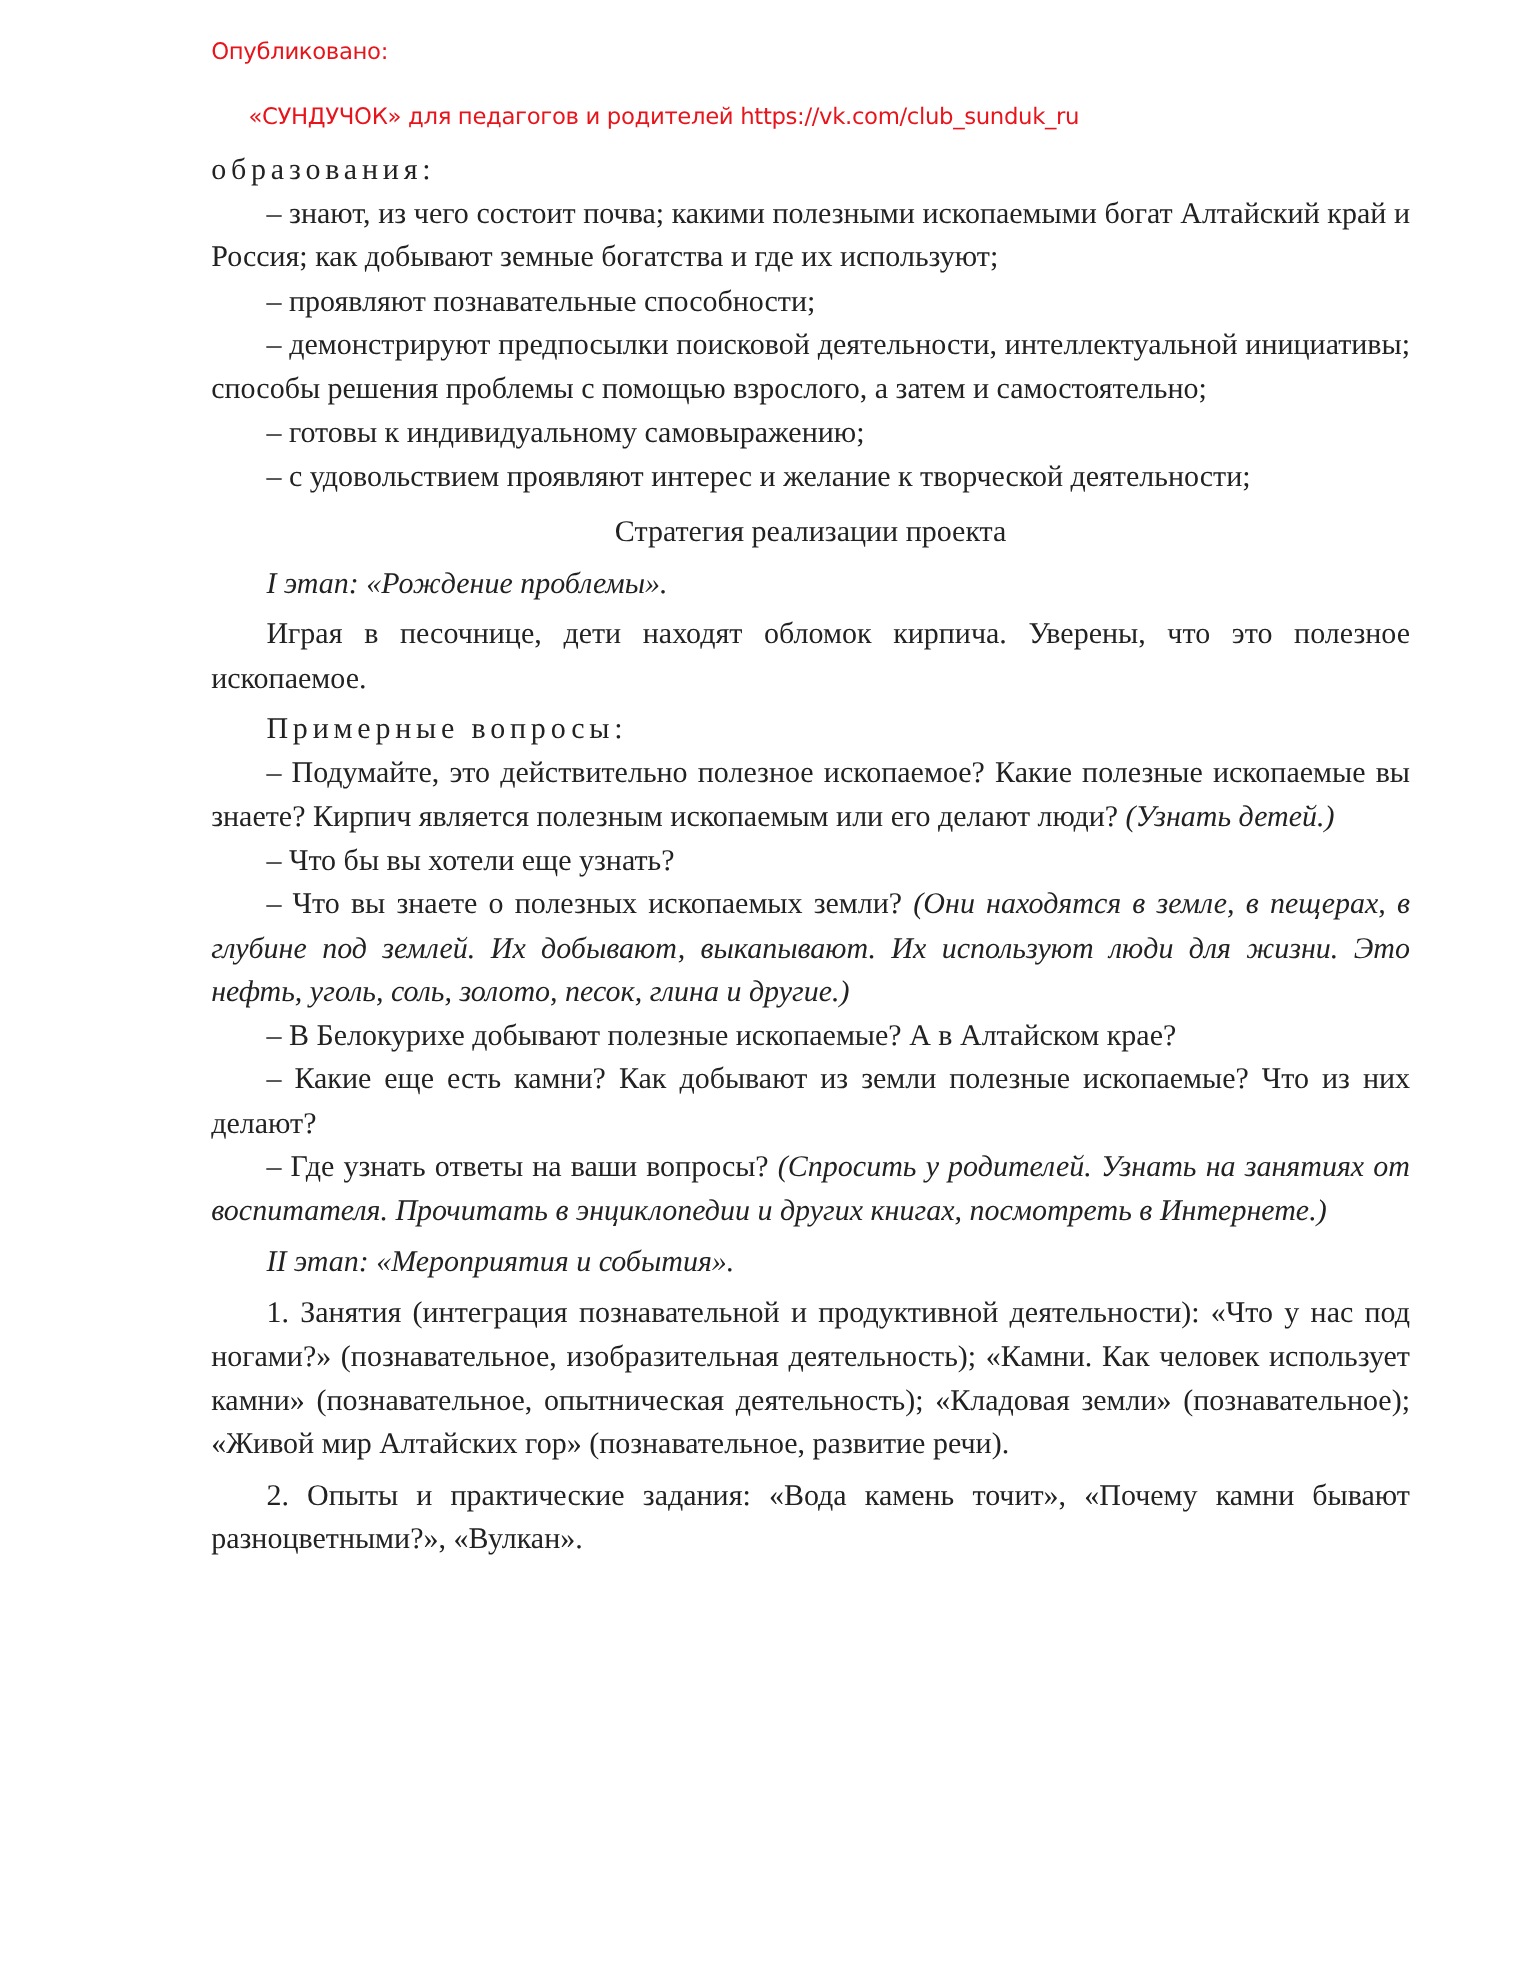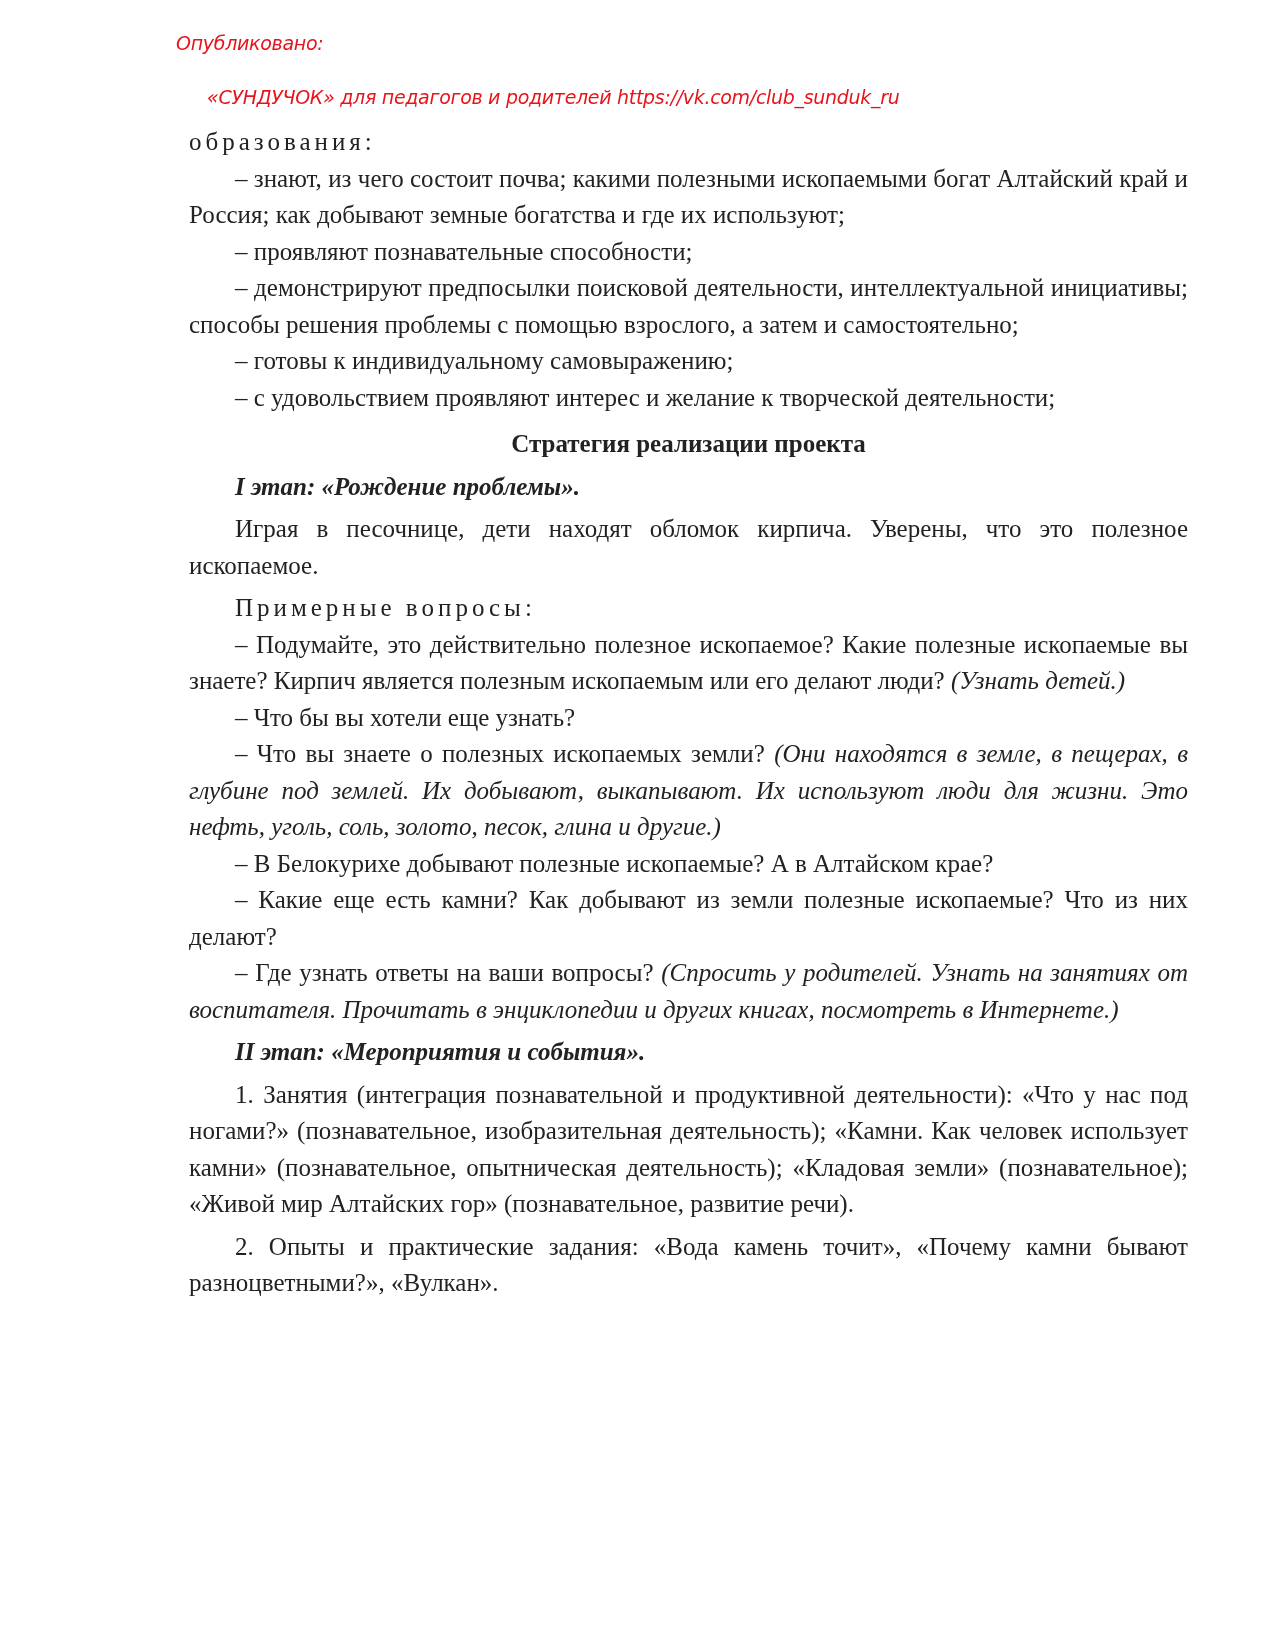--- a/index.html
+++ b/index.html
@@ -1,26 +1,26 @@
 <!DOCTYPE html>
 <html><head>
 <meta charset="utf-8">
 <style>
   html, body { margin: 0; padding: 0; background: #ffffff; }
   body { width: 1275px; height: 1650px; position: relative; overflow: hidden; }
   .page { position: absolute; left: 0; top: 0; width: 1275px; height: 1650px; background: #fff; }
-  .pub { position: absolute; left: 176px; color: #e8141b; font-family: "DejaVu Sans", sans-serif; font-size: 19px; letter-spacing: -0.3px; white-space: nowrap; font-style: italic; }
+  .pub { position: absolute; left: 176px; color: #e8141b; font-family: "DejaVu Sans", sans-serif; font-size: 19px; letter-spacing: -0.3px; white-space: nowrap; }
   .pub1 { top: 32px; }
   .pub2 { top: 86px; margin-left: 31px; }
-  .body { position: absolute; left: 176px; top: 124px; width: 999px; font-family: "Liberation Serif", serif; font-size: 25px; color: #222; line-height: 36.5px; margin-left: 13px; }
+  .body { position: absolute; left: 176px; top: 124px; width: 999px; font-family: "Liberation Serif", serif; font-size: 25px; color: #222; line-height: 36.5px; }
   .p { margin: 0; text-align: justify; text-align-last: left; }
   .ind { text-indent: 46px; }
   .sp { letter-spacing: 4px; }
   .it { font-style: italic; }
-  .b { font-weight: bold; }
+  .b { font-weight: normal; }
   .center { text-align: center; text-align-last: center; }
   .gap-s { margin-top: 6px; }
   .gap-m { margin-top: 10px; }
 </style>
 </head>
 <body>
 
 <div class="page">
 
   <div class="pub pub1">Опубликовано:</div>

